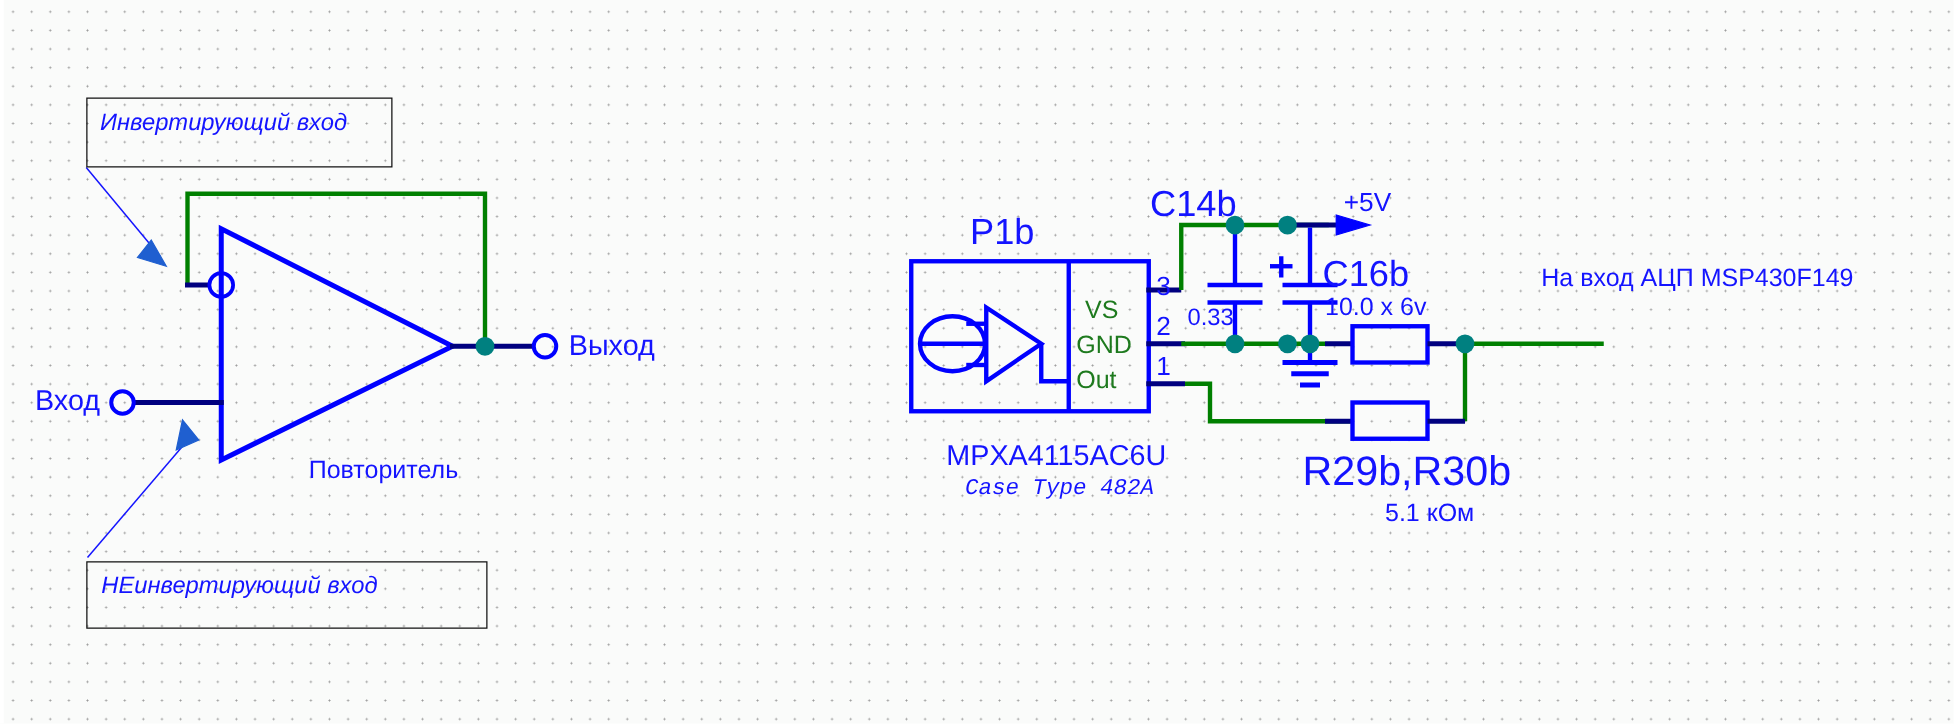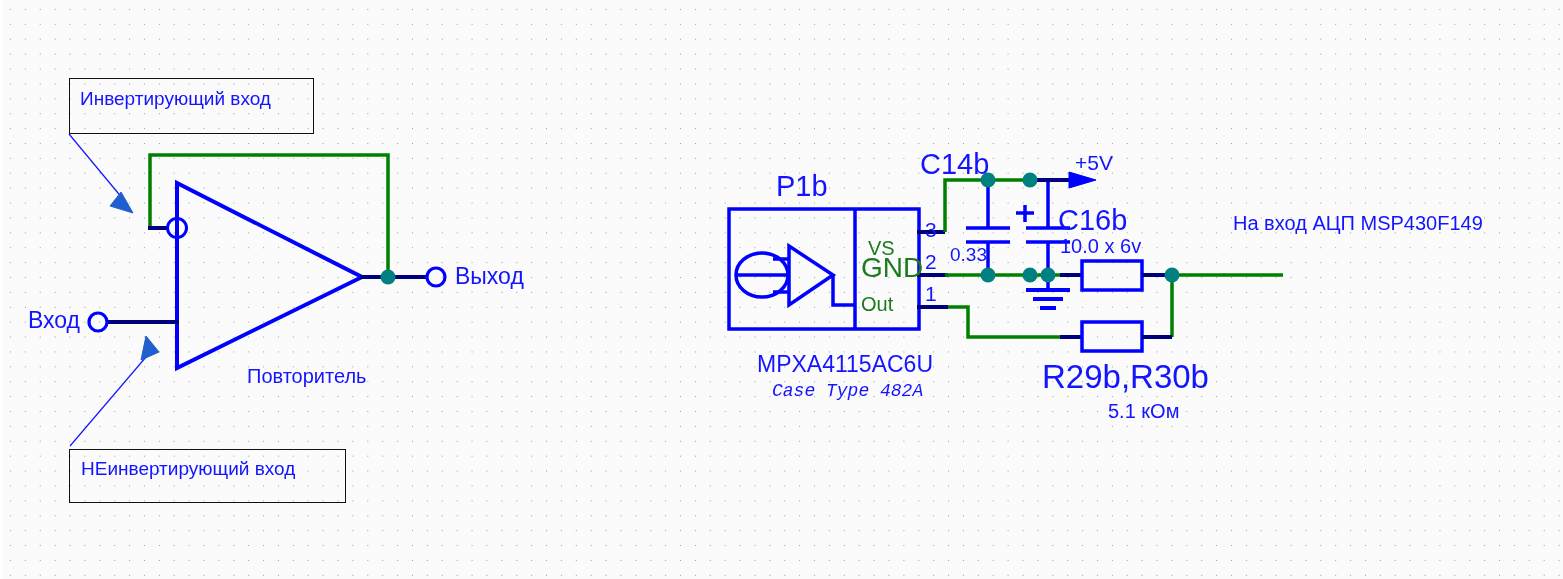--- a/index.html
+++ b/index.html
@@ -45,20 +45,21 @@
     position: absolute;
     border: 1px solid #111111;
     background: rgba(255,255,255,0.0);
     box-sizing: border-box;
   }
   .annbox > span {
     position: absolute;
     color: #1414ff;
     white-space: nowrap;
     font-family: "Liberation Sans", sans-serif;
+    font-style: italic;
   }
 </style>
 </head>
 <body>
 
 <div id="canvas">
 
   <div id="leftmask"></div>
 
   <svg class="layer" viewBox="0 0 1563 579" xmlns="http://www.w3.org/2000/svg">
@@ -175,38 +176,38 @@
       <circle cx="1030" cy="275" r="7.5" fill="#008080"></circle>
       <circle cx="1048" cy="275" r="7.5" fill="#008080"></circle>
       <circle cx="1172" cy="275" r="7.5" fill="#008080"></circle>
     </g>
   </svg>
 
   <div class="annbox" style="left:69px; top:78px; width:245px; height:56px;">
     <span style="left:10px; top:9px; font-size:19px;">Инвертирующий вход</span>
   </div>
 
-  <div class="annbox" style="left:69px; top:449px; width:277px; height:54px;">
+  <div class="annbox" style="left:69px; top:449px; width:321px; height:54px;">
     <span style="left:11px; top:8px; font-size:19px;">НЕинвертирующий вход</span>
   </div>
 
   <div class="lbl" style="left:28px; top:309px; font-size:23px;">Вход</div>
 
   <div class="lbl" style="left:455px; top:265px; font-size:23px;">Выход</div>
 
   <div class="lbl" style="left:247px; top:366px; font-size:20px;">Повторитель</div>
 
   <div class="lbl" style="left:776px; top:172px; font-size:29px;">P1b</div>
 
   <div class="lbl" style="left:925px; top:219px; font-size:21px;">3</div>
   <div class="lbl" style="left:925px; top:251px; font-size:21px;">2</div>
   <div class="lbl" style="left:925px; top:283px; font-size:21px;">1</div>
 
   <div class="lbl grn" style="left:868px; top:238px; font-size:20px;">VS</div>
-  <div class="lbl grn" style="left:861px; top:254px; font-size:28px;">GND</div>
+  <div class="lbl grn" style="left:861px; top:266px; font-size:20px;">GND</div>
   <div class="lbl grn" style="left:861px; top:294px; font-size:20px;">Out</div>
 
   <div class="lbl" style="left:757px; top:353px; font-size:23px;text-align:right;">MPXA4115AC6U</div>
   <div class="lbl" style="left:772px; top:382px; font-size:18px; font-style:italic;font-family:Liberation Mono, monospace;">Case Type 482A</div>
 
   <div class="lbl" style="left:920px; top:150px; font-size:29px;">C14b</div>
   <div class="lbl" style="left:950px; top:245px; font-size:19px;">0.33</div>
 
   <div class="lbl" style="left:1058px; top:206px; font-size:29px;">C16b</div>
   <div class="lbl" style="left:1060px; top:236px; font-size:20px;">10.0 x 6v</div>

